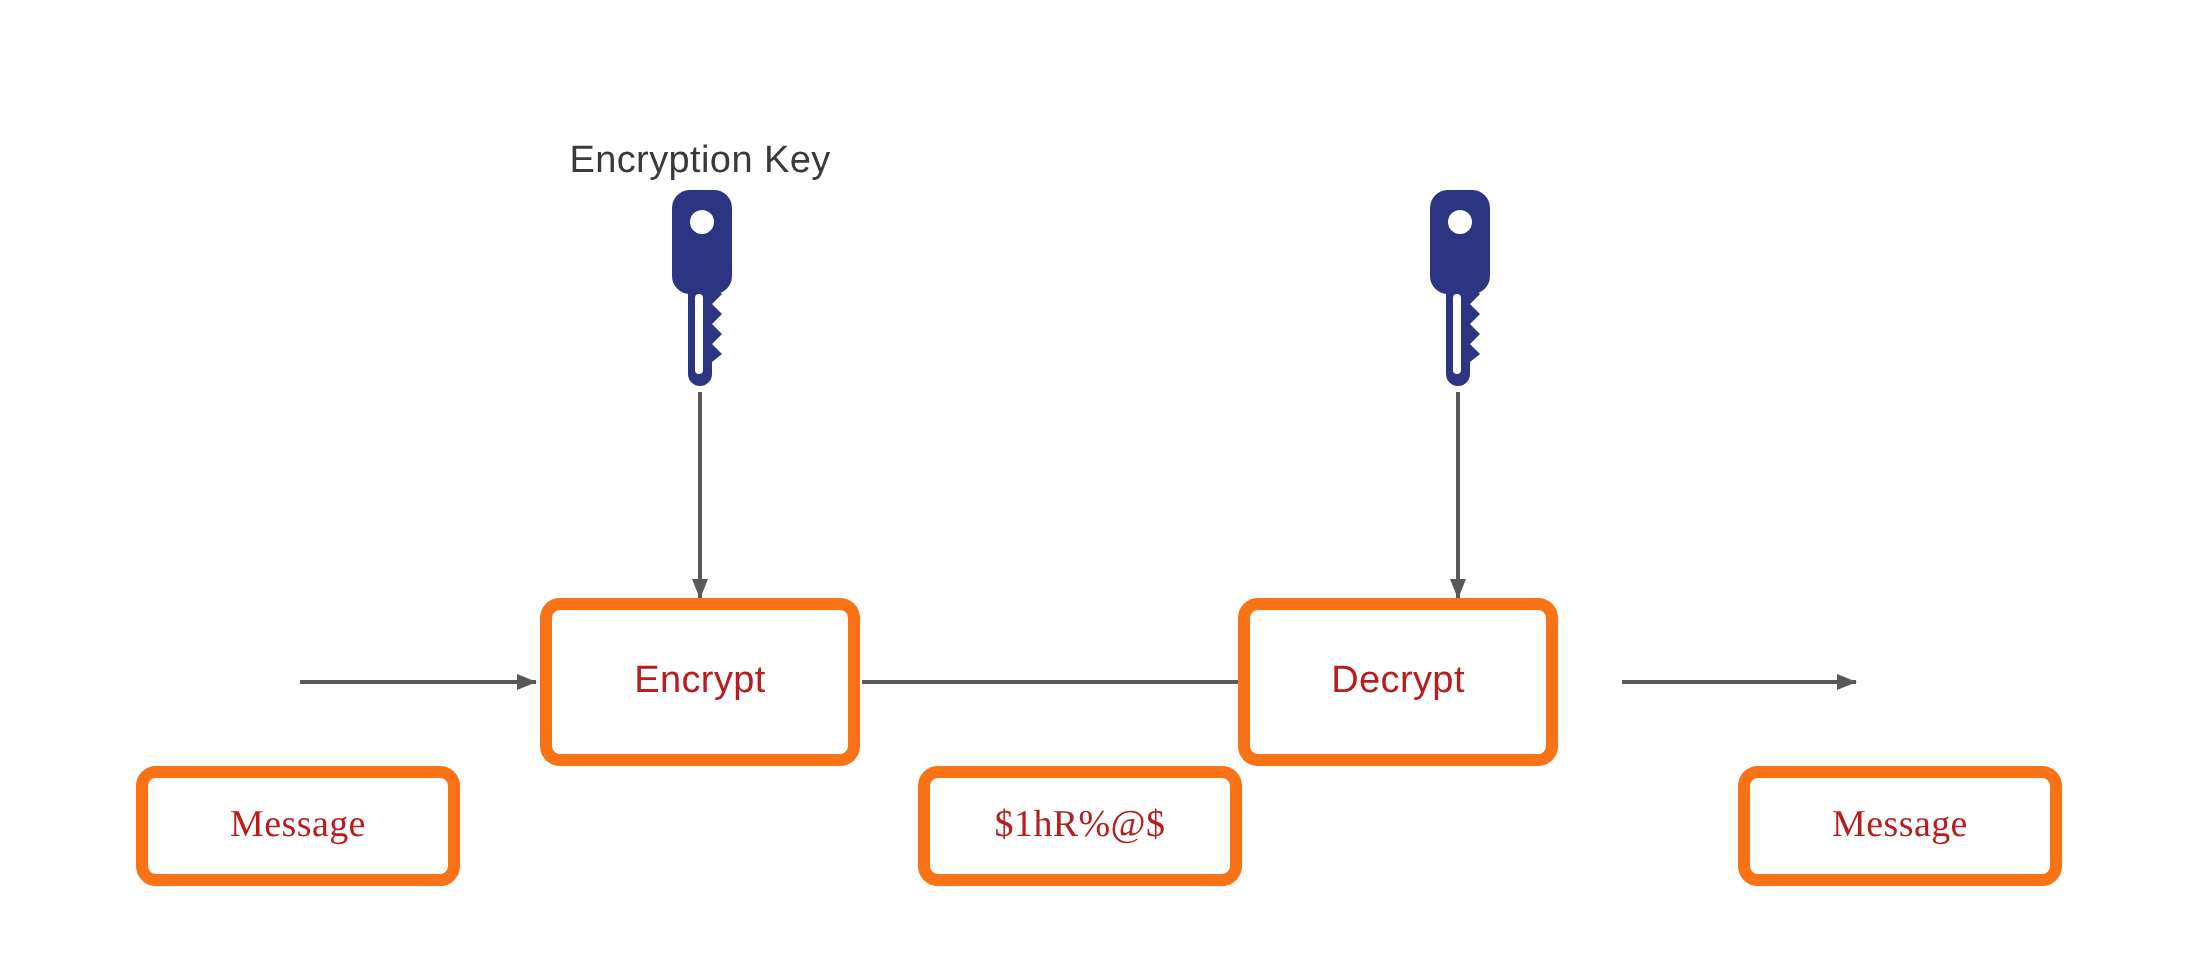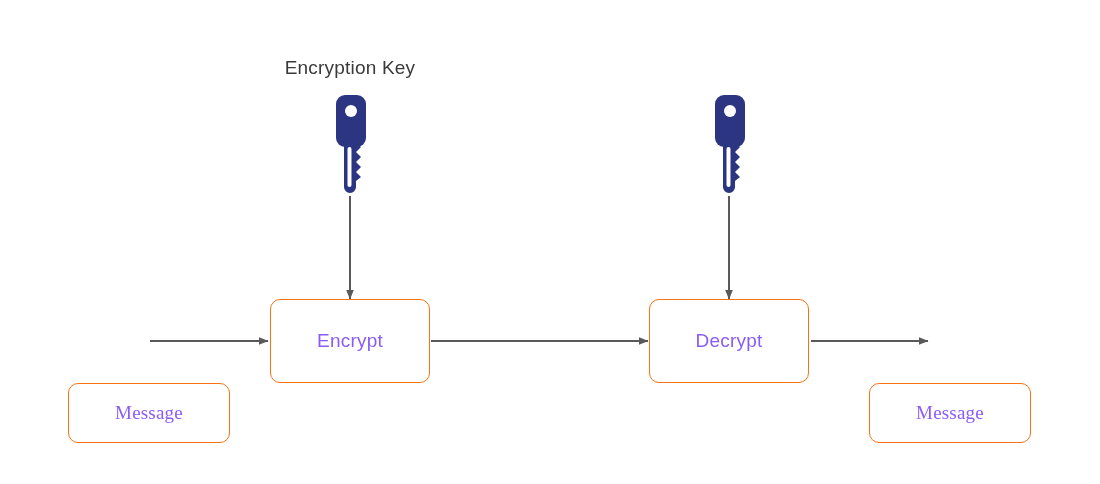--- a/index.html
+++ b/index.html
@@ -20,27 +20,27 @@
   .diagram-svg {
     position: absolute;
     top: 0;
     left: 0;
     width: 1100px;
     height: 484px;
   }
   .node-box {
     position: absolute;
     box-sizing: border-box;
-    border: 1px solid #f97316;
+    border: 6px solid #f97316;
     border-radius: 10px;
     background: #ffffff;
     display: flex;
     align-items: center;
     justify-content: center;
-    color: #8b5cf6;
+    color: #b91c1c;
     font-size: 19px;
     font-family: "Liberation Sans", sans-serif;
     letter-spacing: 0.2px;
     white-space: nowrap;
   }
   .proc-box {
     width: 160px;
     height: 84px;
   }
   .data-box {
@@ -79,21 +79,21 @@
 
     <line x1="431" y1="341" x2="648" y2="341" stroke="#595959" stroke-width="2" marker-end="url(#arrowhead)"></line>
 
     <line x1="811" y1="341" x2="928" y2="341" stroke="#595959" stroke-width="2" marker-end="url(#arrowhead)"></line>
 
     <line x1="350" y1="196" x2="350" y2="299" stroke="#595959" stroke-width="2" marker-end="url(#arrowhead)"></line>
 
     <line x1="729" y1="196" x2="729" y2="299" stroke="#595959" stroke-width="2" marker-end="url(#arrowhead)"></line>
   </svg>
 
-  <div class="key-label" style="left:250px; top:57px; width:200px;">Encryption Key</div>
+  <div class="key-label" style="left:250px; top:70px; width:200px;">Encryption Key</div>
 
   <svg class="key-icon" style="left:328px; top:95px;" viewBox="0 0 44 105">
     <g fill="#2b3582">
       <rect x="8" y="0" width="30" height="52" rx="9" ry="9"></rect>
       <circle cx="23" cy="16" r="6" fill="#ffffff"></circle>
       <path d="M16,48 L16,92 a6,6 0 0 0 12,0 L28,86 L33,82 L28,77 L33,72
                L28,67 L33,62 L28,57 L33,52 L28,48 Z"></path>
       <rect x="19.5" y="52" width="4" height="40" rx="2" ry="2" fill="#ffffff"></rect>
     </g>
   </svg>
@@ -104,20 +104,21 @@
       <rect x="8" y="0" width="30" height="52" rx="9" ry="9"></rect>
       <circle cx="23" cy="16" r="6" fill="#ffffff"></circle>
       <path d="M16,48 L16,92 a6,6 0 0 0 12,0 L28,86 L33,82 L28,77 L33,72
                L28,67 L33,62 L28,57 L33,52 L28,48 Z"></path>
       <rect x="19.5" y="52" width="4" height="40" rx="2" ry="2" fill="#ffffff"></rect>
     </g>
   </svg>
 
   <div class="node-box proc-box" style="left:270px; top:299px;">Encrypt</div>
 
-  <div class="node-box proc-box" style="left:649px; top:299px;">Decrypt</div>
+  <div class="node-box proc-box" style="left:619px; top:299px;">Decrypt</div>
 
   <div class="node-box data-box" style="left:68px; top:383px;">Message</div>
 
+  <div class="node-box data-box" style="left:459px; top:383px;">$1hR%@$</div>
 
   <div class="node-box data-box" style="left:869px; top:383px;">Message</div>
 
 </div>
 
 </body></html>

